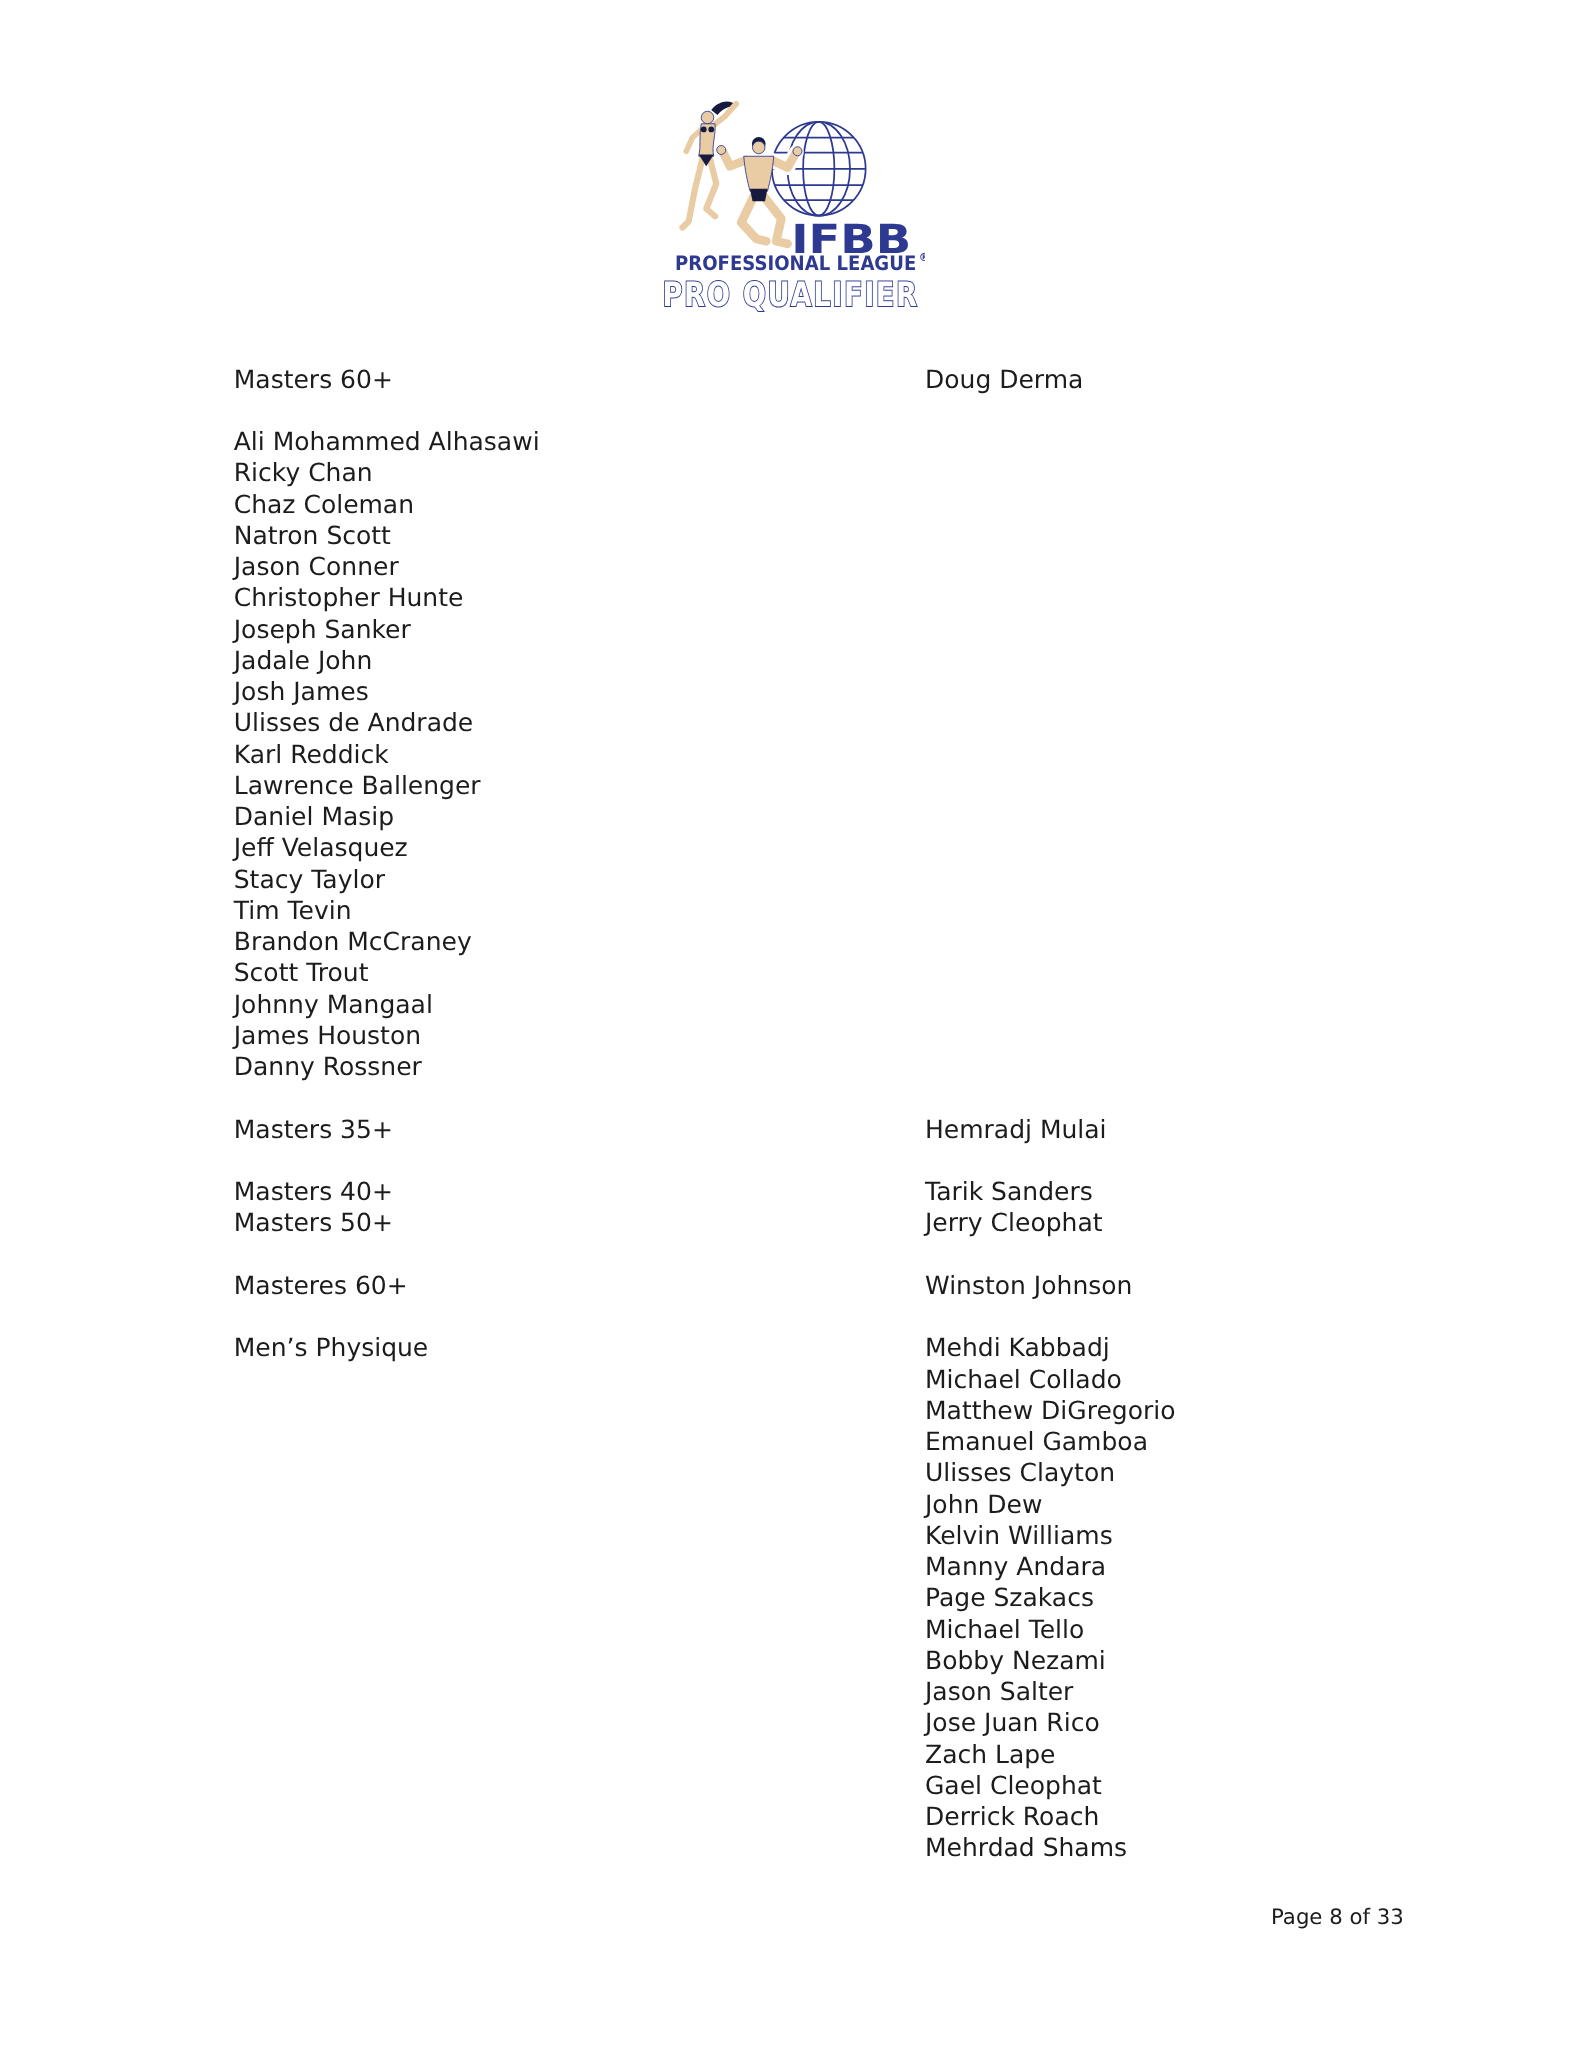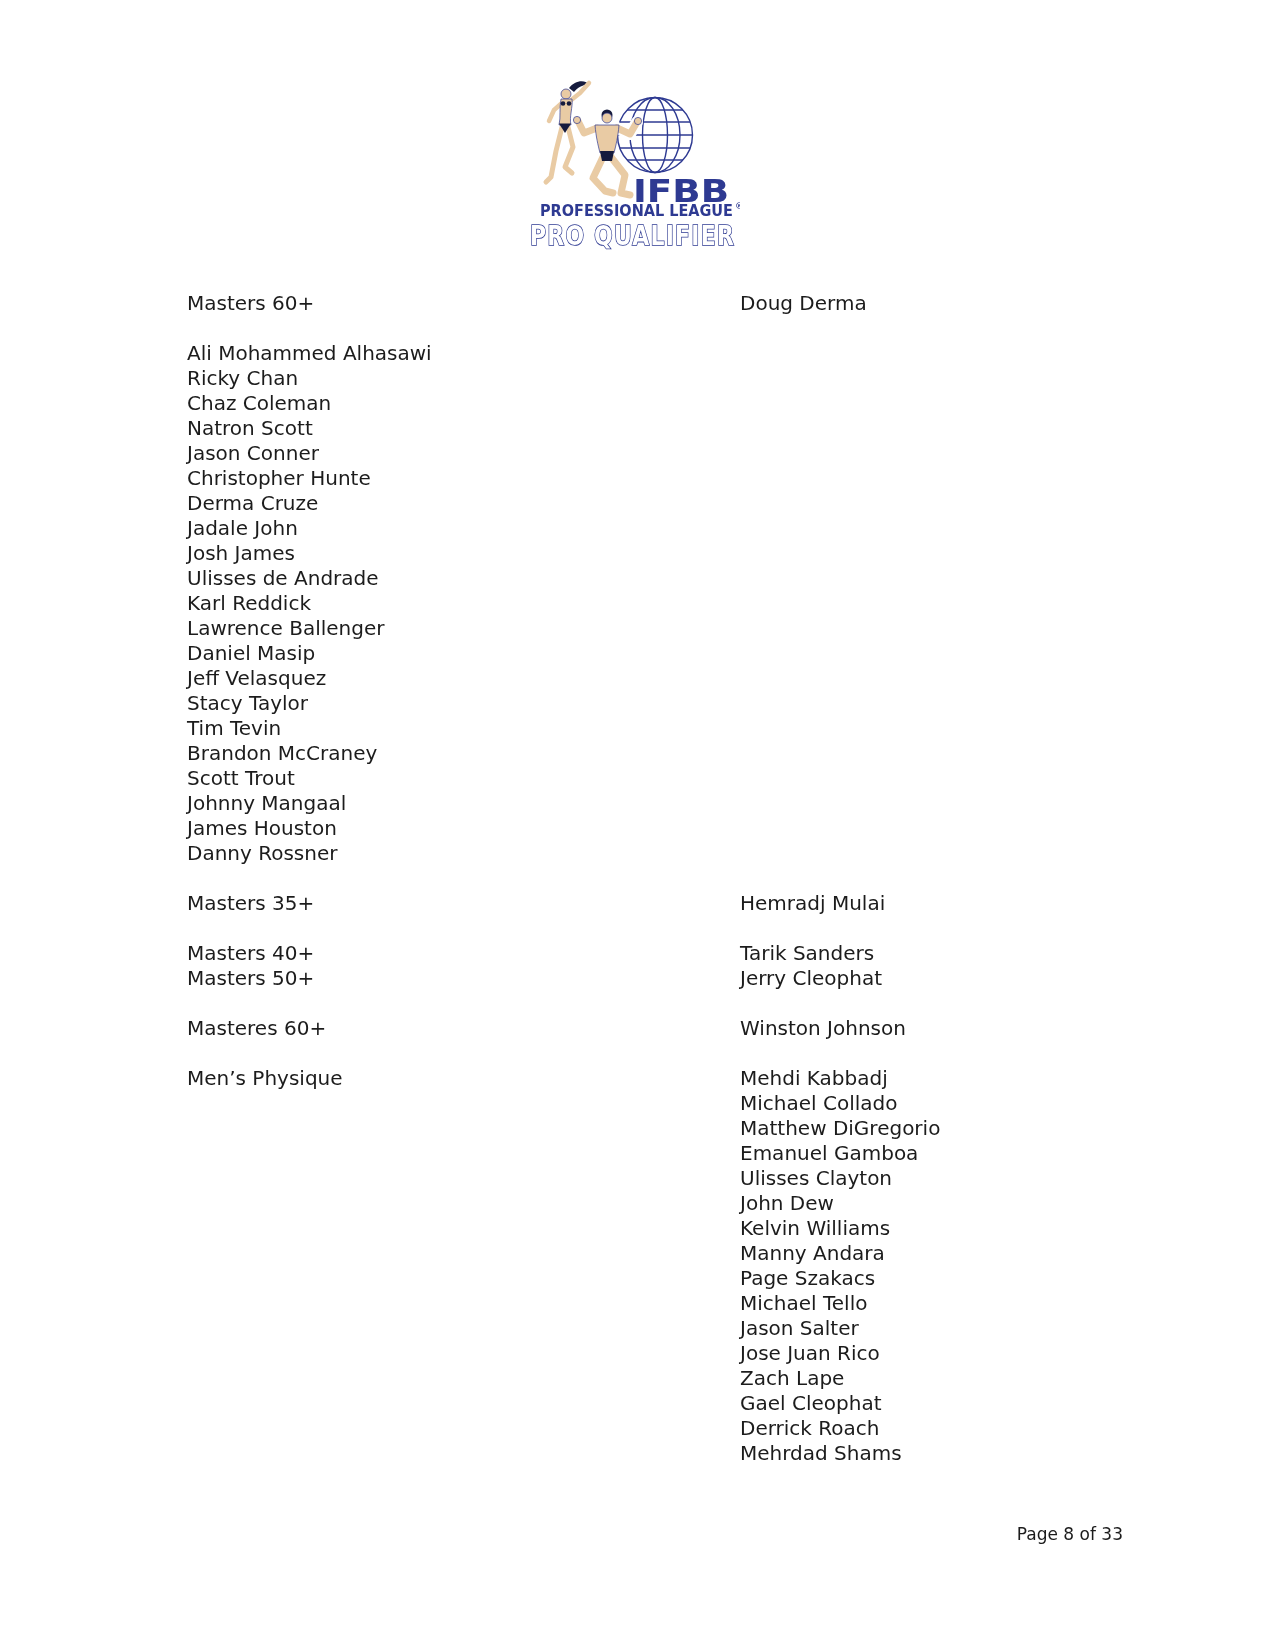--- a/index.html
+++ b/index.html
@@ -131,21 +131,21 @@
         </div>
       </div>
       <div class="section-row">
         <div class="col-right">
           <div class="line">Ali Mohammed Alhasawi</div>
           <div class="line">Ricky Chan</div>
           <div class="line">Chaz Coleman</div>
           <div class="line">Natron Scott</div>
           <div class="line">Jason Conner</div>
           <div class="line">Christopher Hunte</div>
-          <div class="line">Derma Cruze</div>
+          <div class="line">Joseph Sanker</div>
           <div class="line">Jadale John</div>
           <div class="line">Josh James</div>
           <div class="line">Ulisses de Andrade</div>
           <div class="line">Karl Reddick</div>
           <div class="line">Lawrence Ballenger</div>
           <div class="line">Daniel Masip</div>
           <div class="line">Jeff Velasquez</div>
           <div class="line">Stacy Taylor</div>
           <div class="line">Tim Tevin</div>
           <div class="line">Brandon McCraney</div>
@@ -189,20 +189,21 @@
           <div class="line">Mehdi Kabbadj</div>
           <div class="line">Michael Collado</div>
           <div class="line">Matthew DiGregorio</div>
           <div class="line">Emanuel Gamboa</div>
           <div class="line">Ulisses Clayton</div>
           <div class="line">John Dew</div>
           <div class="line">Kelvin Williams</div>
           <div class="line">Manny Andara</div>
           <div class="line">Page Szakacs</div>
           <div class="line">Michael Tello</div>
+          <div class="line">Bobby Nezami</div>
           <div class="line">Jason Salter</div>
           <div class="line">Jose Juan Rico</div>
           <div class="line">Zach Lape</div>
           <div class="line">Gael Cleophat</div>
           <div class="line">Derrick Roach</div>
           <div class="line">Mehrdad Shams</div>
         </div>
       </div>
     </div>
 

